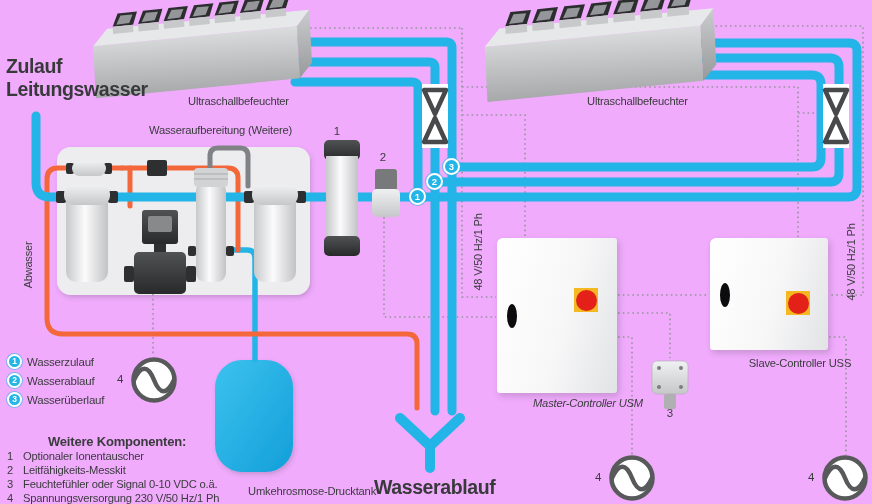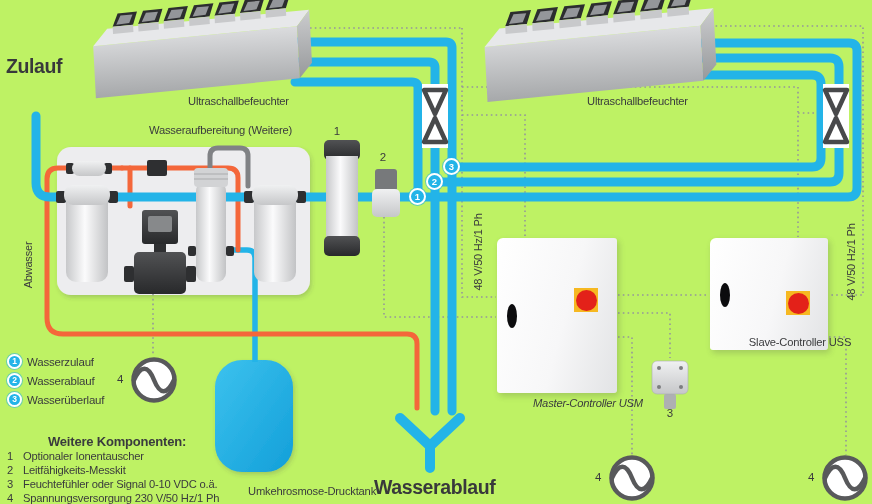--- a/index.html
+++ b/index.html
@@ -1,16 +1,16 @@
 <!DOCTYPE html>
 <html><head>
 <meta charset="utf-8">
 <style>
   html,body{margin:0;padding:0;background:#fff;}
-  #stage{position:relative;width:872px;height:504px;background:#bef264;overflow:hidden;
+  #stage{position:relative;width:872px;height:504px;background:#f0abfc;overflow:hidden;
          font-family:"Liberation Sans",sans-serif;color:#3a3b3d;}
   #pipes{position:absolute;left:0;top:0;}
   .lbl{position:absolute;font-size:11.2px;letter-spacing:-0.2px;white-space:nowrap;color:#3a3b3d;padding-left:31px;}
   .big{position:absolute;font-size:19.5px;font-weight:bold;letter-spacing:-0.4px;line-height:23px;
        color:#38393b;white-space:nowrap;}
   .rot{position:absolute;font-size:11px;letter-spacing:-0.2px;white-space:nowrap;color:#3a3b3d;
        transform:translate(-50%,-50%) rotate(-90deg);}
   .pnum{position:absolute;width:13px;height:13px;border-radius:50%;background:#23b4e8;
         border:2px solid #fff;box-shadow:0 0 0 1px rgba(35,180,232,.6);color:#fff;
         font-size:9.5px;font-weight:bold;text-align:center;line-height:13px;}
@@ -217,20 +217,21 @@
     <rect x="652" y="361" width="36" height="33" rx="5" fill="url(#gCap)" stroke="#aaacae" stroke-width="0.6"></rect>
     <circle cx="659" cy="368" r="2" fill="#7c7e80"></circle>
         <circle cx="681" cy="368" r="2" fill="#7c7e80"></circle>
     <circle cx="659" cy="387" r="2" fill="#7c7e80"></circle>
         <circle cx="681" cy="387" r="2" fill="#7c7e80"></circle>
   </g>
 </svg>
 
 <div class="big" style="left:6px;top:55px;">
   <div>Zulauf</div>
+  <div>Leitungswasser</div>
 </div>
 <div class="big" style="left:374px;top:476px;">Wasserablauf</div>
 
 <div class="lbl" style="left:157px;top:95px;">Ultraschallbefeuchter</div>
 <div class="lbl" style="left:556px;top:95px;">Ultraschallbefeuchter</div>
 <div class="lbl" style="left:118px;top:124px;">Wasseraufbereitung (Weitere)</div>
 <div class="lbl center" style="left:217px;top:485px;width:118px;">Umkehrosmose-Drucktank</div>
 <div class="rot" style="left:28px;top:265px;">Abwasser</div>
 <div class="rot" style="left:478px;top:252px;">48 V/50 Hz/1 Ph</div>
 <div class="rot" style="left:851px;top:262px;">48 V/50 Hz/1 Ph</div>
@@ -253,21 +254,21 @@
       </div>
 </div>
 <div class="lbl center" style="left:497px;top:397px;width:120px;font-style:italic;">Master-Controller USM</div>
 
 <div class="ctrl" style="left:710px;top:238px;width:118px;height:112px;">
   <div class="oval" style="left:10px;top:45px;"></div>
   <div class="btn" style="left:76px;top:53px;">
         <div class="red"></div>
       </div>
 </div>
-<div class="lbl center" style="left:710px;top:336px;width:118px;">Slave-Controller USS</div>
+<div class="lbl center" style="left:710px;top:357px;width:118px;">Slave-Controller USS</div>
 
 <div class="legend-row" style="left:7px;top:354px;">
   <span class="lnum">1</span>
   <span class="txt">Wasserzulauf</span>
 </div>
 <div class="legend-row" style="left:7px;top:373px;">
   <span class="lnum">2</span>
   <span class="txt">Wasserablauf</span>
 </div>
 <div class="legend-row" style="left:7px;top:392px;">

